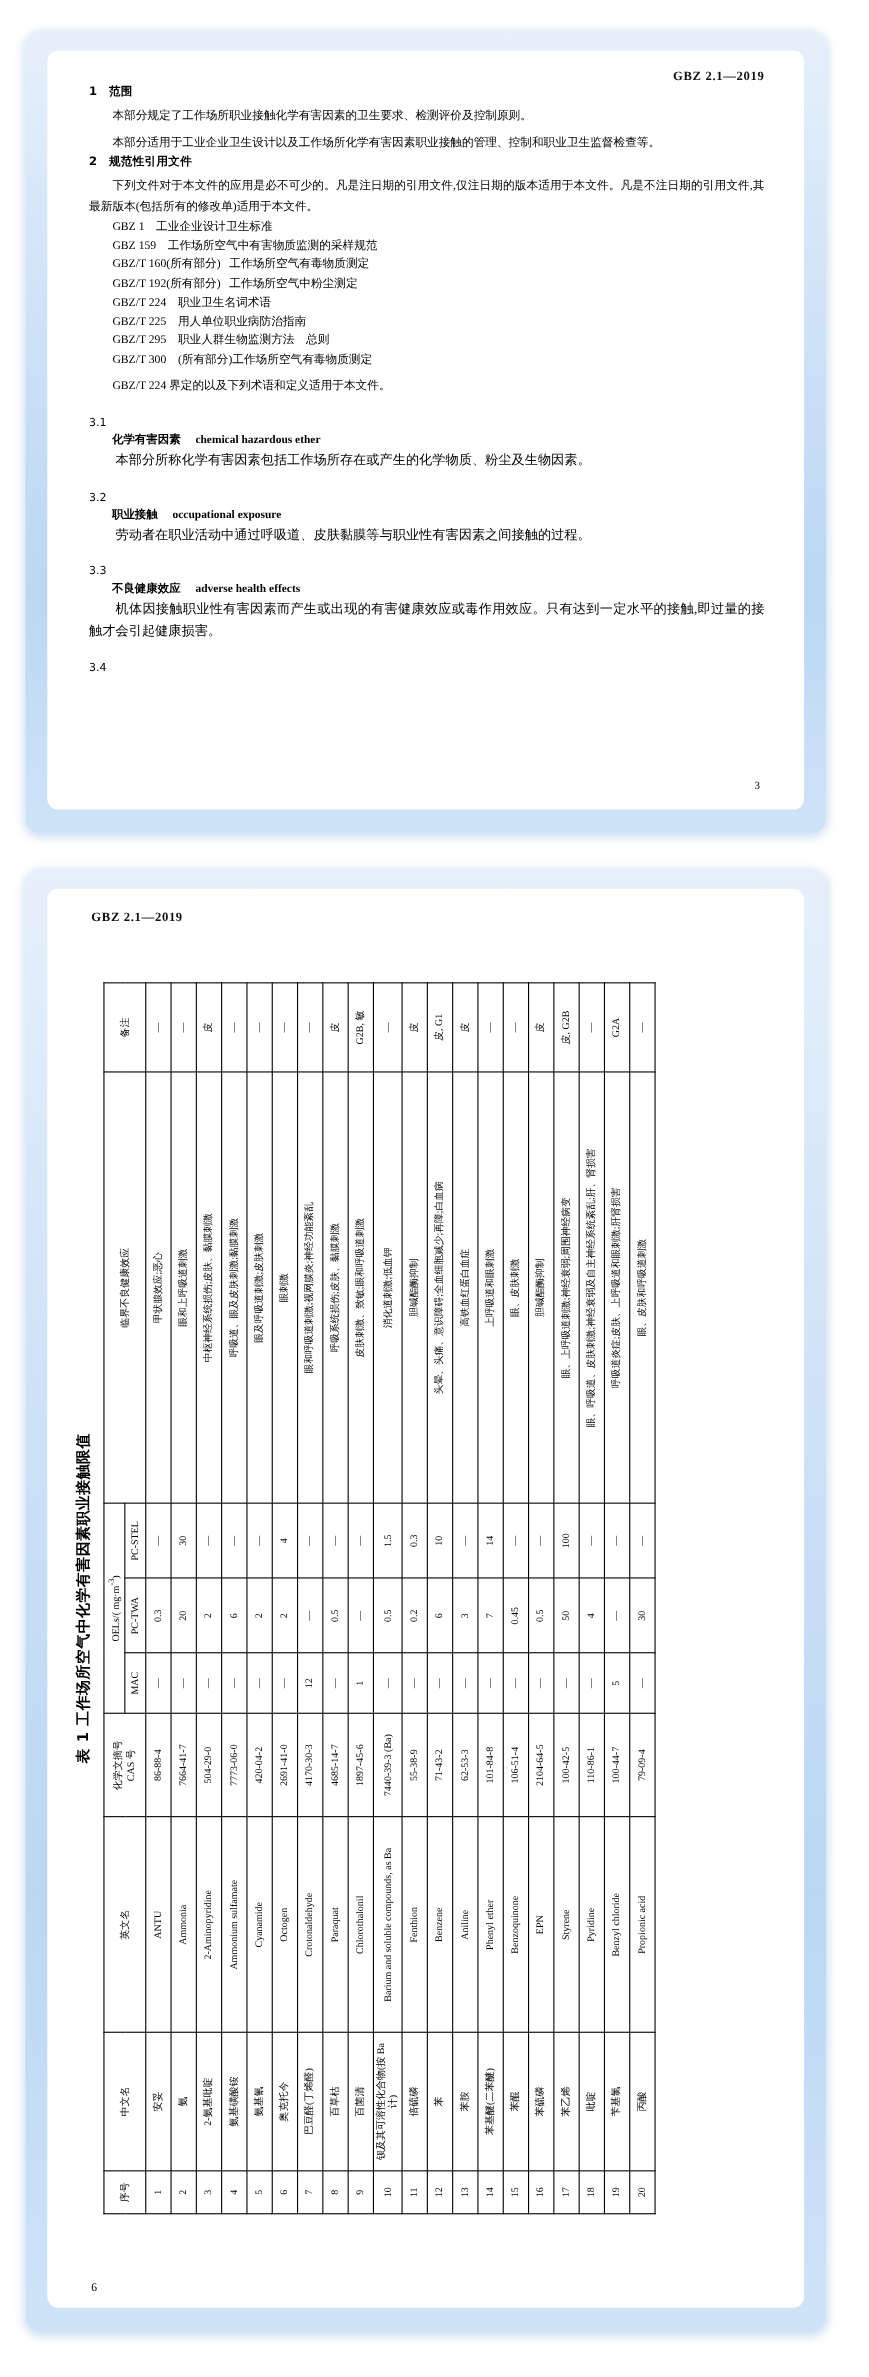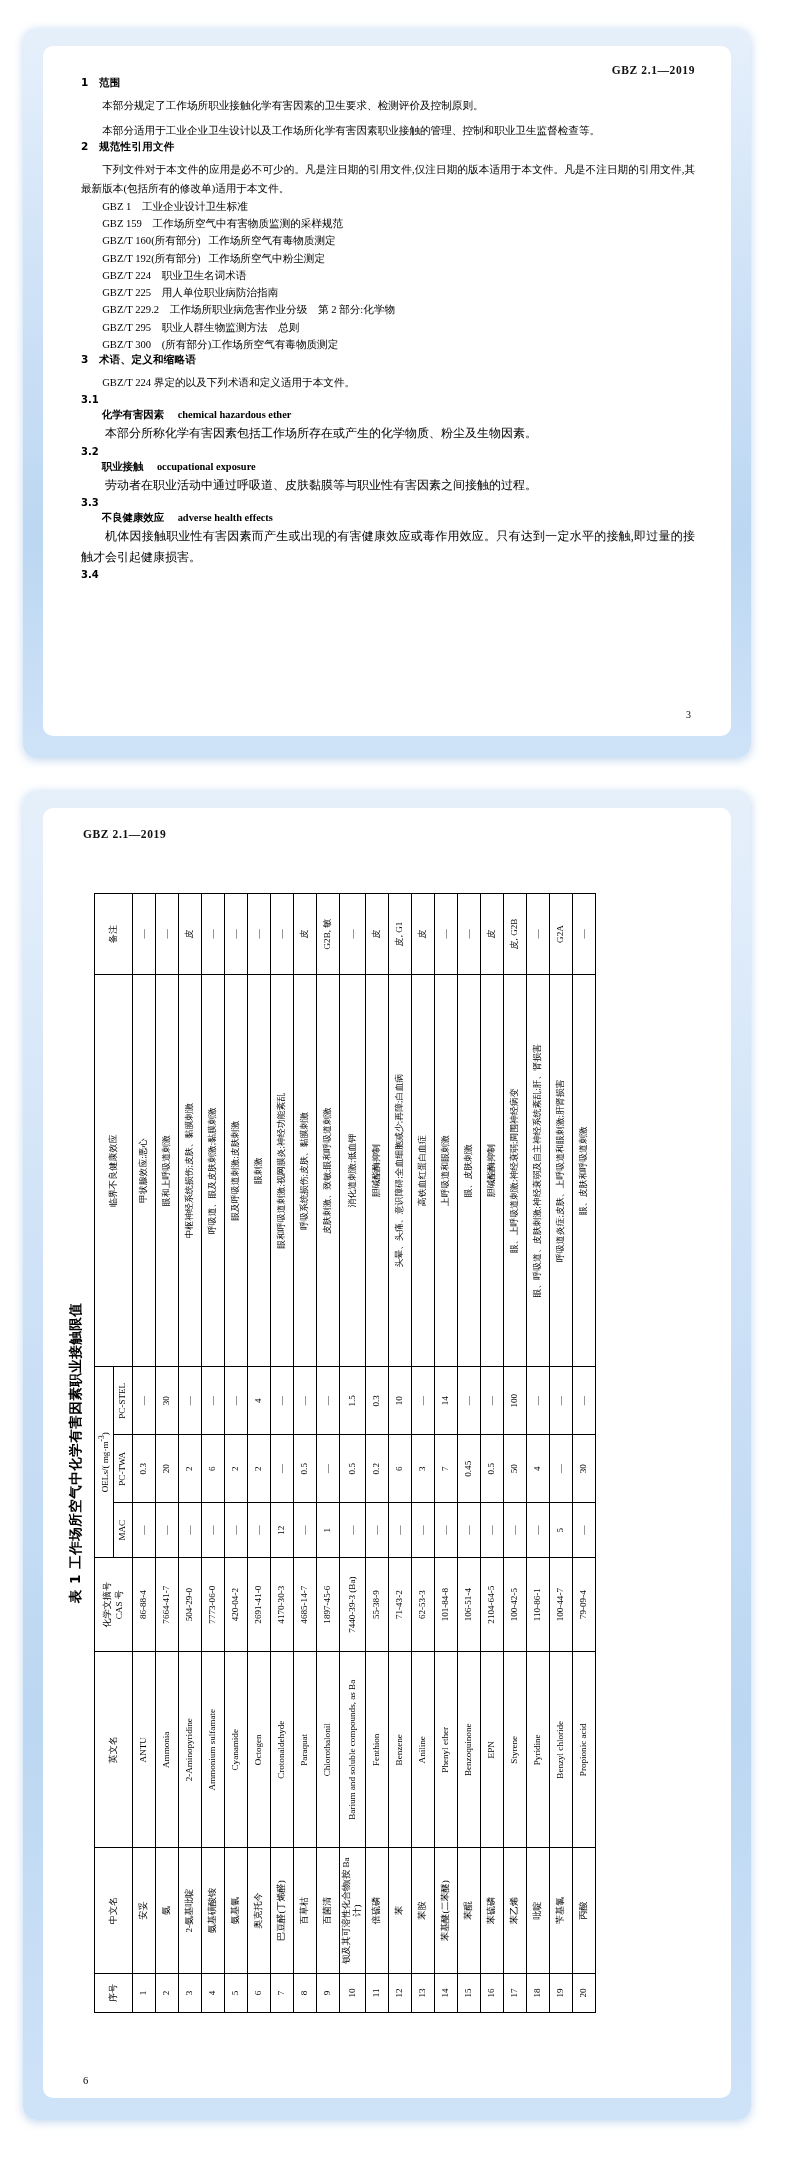--- a/index.html
+++ b/index.html
@@ -82,24 +82,24 @@
     font-family: "Liberation Serif", serif;
     font-size: 10.6px;
     line-height: 1.63;
     color: #000;
     padding-left: 2em;
     white-space: pre;
   }
 
   .clause-no {
     font-family: "DejaVu Sans", sans-serif;
-    font-weight: bold;
+    font-weight: normal;
     font-size: 10px;
     color: #000;
-    margin-top: 2px;
+    margin-top: 18px;
   }
   .term-line {
     font-family: "DejaVu Sans", sans-serif;
     font-weight: bold;
     font-size: 10.4px;
     color: #000;
     padding-left: 2em;
     margin-top: 3px;
   }
   .term-line .en {
@@ -230,28 +230,24 @@
         <span class="num">2</span><span>规范性引用文件</span>
       </div>
       <div class="para">下列文件对于本文件的应用是必不可少的。凡是注日期的引用文件,仅注日期的版本适用于本文件。凡是不注日期的引用文件,其最新版本(包括所有的修改单)适用于本文件。</div>
       <div>
         <div class="ref-line">GBZ 1    工业企业设计卫生标准</div>
         <div class="ref-line">GBZ 159    工作场所空气中有害物质监测的采样规范</div>
         <div class="ref-line">GBZ/T 160(所有部分)   工作场所空气有毒物质测定</div>
         <div class="ref-line">GBZ/T 192(所有部分)   工作场所空气中粉尘测定</div>
         <div class="ref-line">GBZ/T 224    职业卫生名词术语</div>
         <div class="ref-line">GBZ/T 225    用人单位职业病防治指南</div>
-        <div class="ref-line">GBZ/T 229.2    工作场所职业病危害作业分级    第 2 部分:化学物</div>
         <div class="ref-line">GBZ/T 295    职业人群生物监测方法    总则</div>
         <div class="ref-line">GBZ/T 300    (所有部分)工作场所空气有毒物质测定</div>
       </div>
 
-      <div class="sec-head">
-        <span class="num">3</span><span>术语、定义和缩略语</span>
-      </div>
       <div class="para">GBZ/T 224 界定的以及下列术语和定义适用于本文件。</div>
 
       <div>
         <div class="clause-no">3.1</div>
         <div class="term-line">
           <span>化学有害因素</span><span class="en">chemical hazardous ether</span>
         </div>
         <div class="term-def">本部分所称化学有害因素包括工作场所存在或产生的化学物质、粉尘及生物因素。</div>
       </div>
 

